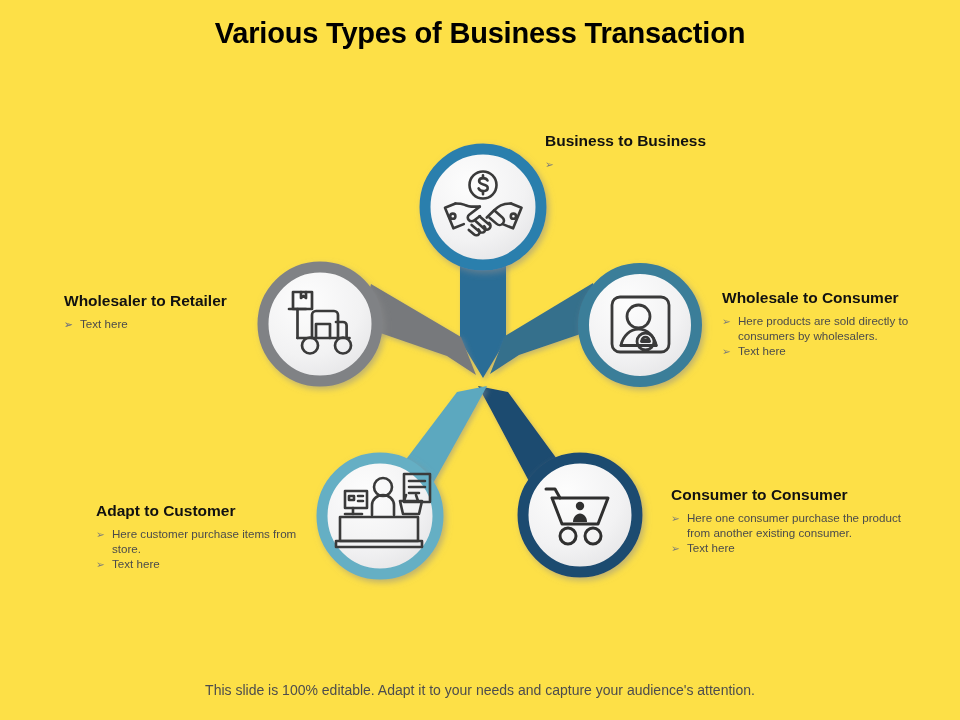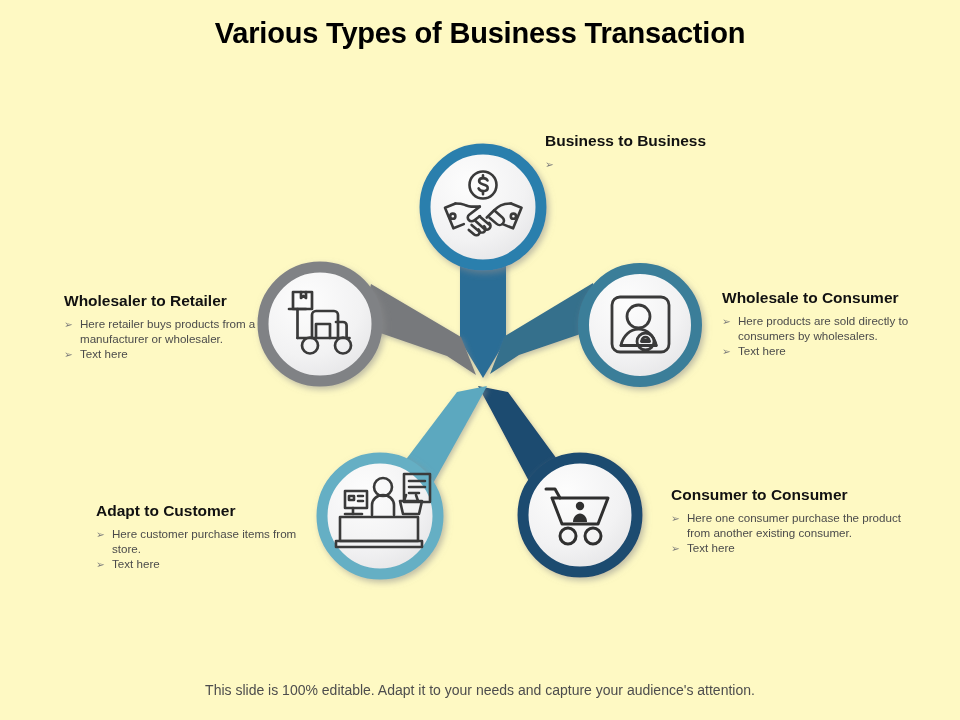--- a/index.html
+++ b/index.html
@@ -9,21 +9,21 @@
     background: #ffffff;
   }
   body {
     font-family: "Liberation Sans", sans-serif;
     -webkit-font-smoothing: antialiased;
   }
   #slide {
     position: relative;
     width: 960px;
     height: 720px;
-    background: #fef9c3;
+    background: #fde047;
     overflow: hidden;
   }
 
   
   .slide-title {
     position: absolute;
     left: 0;
     top: 14px;
     width: 960px;
     text-align: center;
@@ -258,21 +258,20 @@
         <span>Text here</span>
       </li>
     </ul>
   </div>
 
   <div class="node-text tb-w2r">
     <div class="node-title">Wholesaler to Retailer</div>
     <ul class="bullets">
       <li>
         <span class="bullet-glyph">➢</span>
-        <span>Here retailer buys products from a manufacturer or wholesaler.</span>
       </li>
       <li>
         <span class="bullet-glyph">➢</span>
         <span>Text here</span>
       </li>
     </ul>
   </div>
 
   <div class="node-text tb-r2c">
     <div class="node-title">Adapt to Customer</div>

